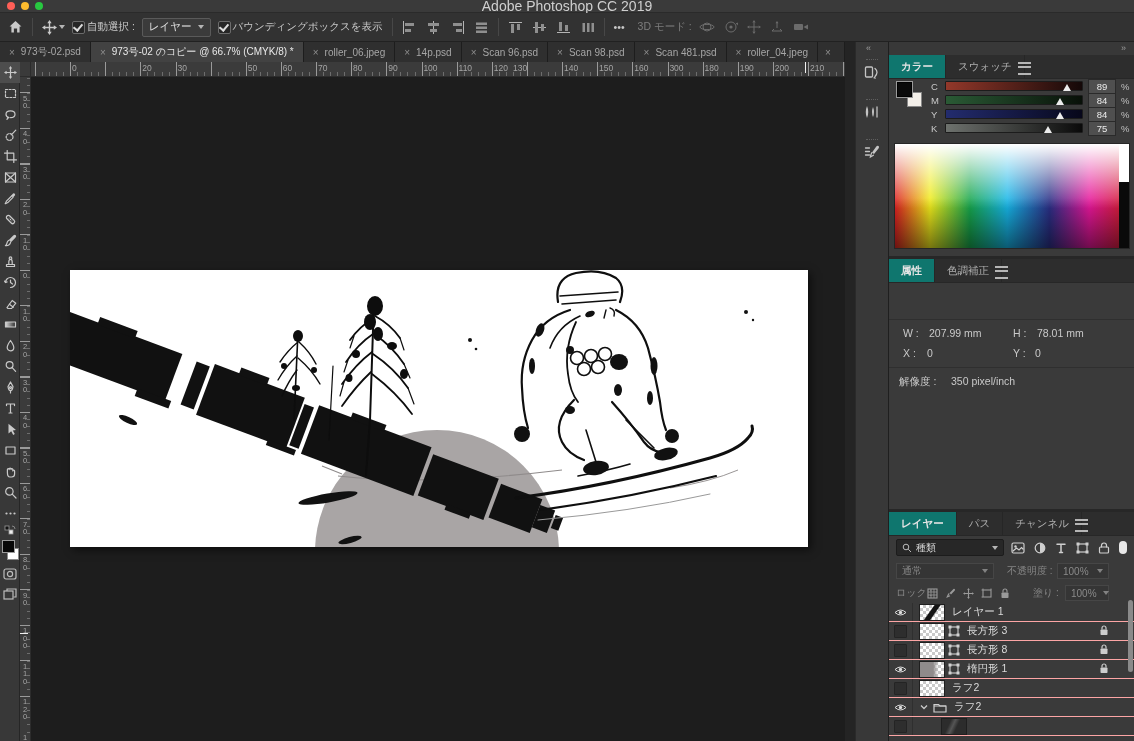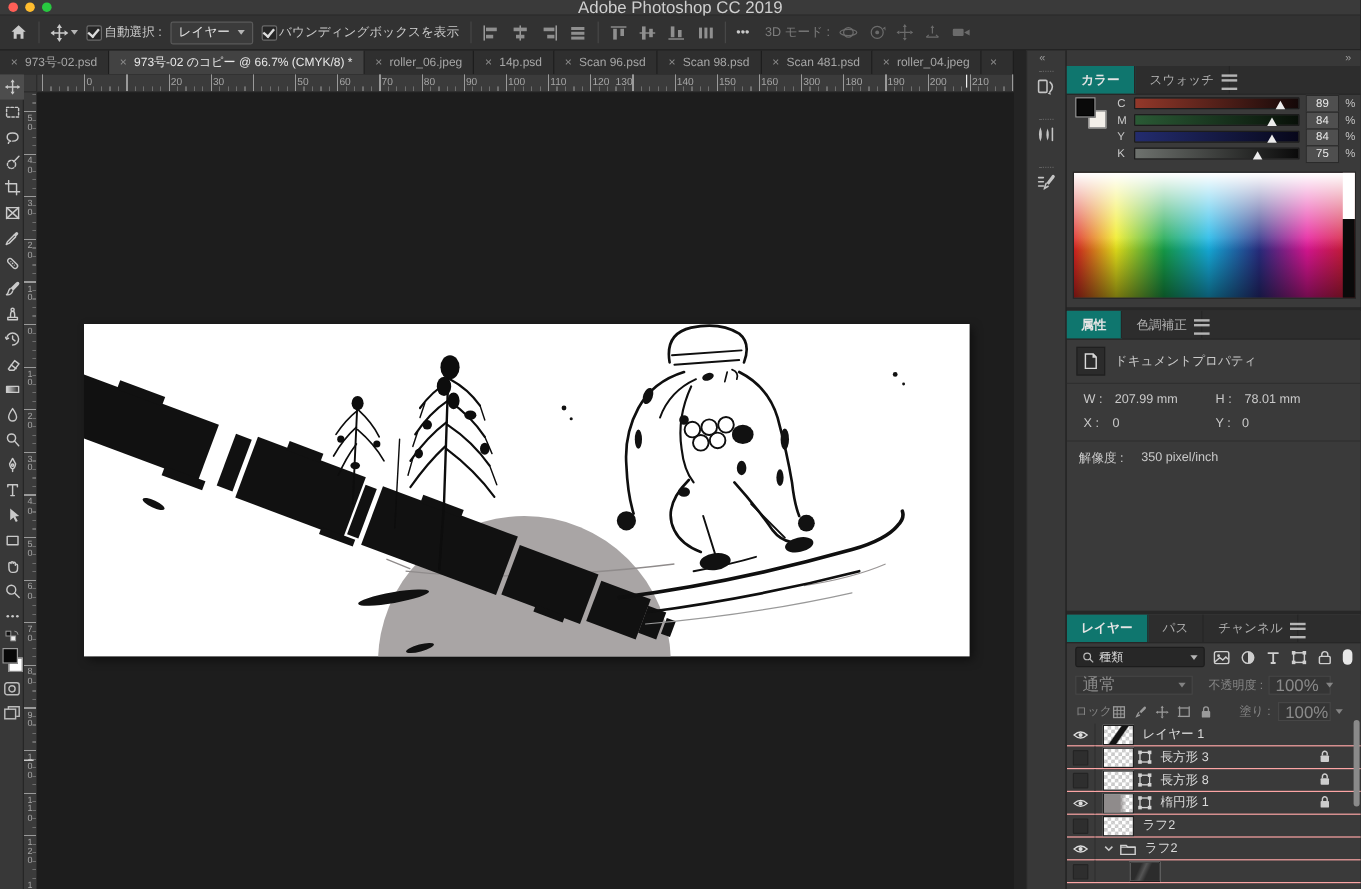--- a/index.html
+++ b/index.html
@@ -119,21 +119,21 @@
   .filterrow{position:absolute;left:0;top:25px;width:246px;height:24px;}
   .searchbox{position:absolute;left:7px;top:2px;width:108px;height:17px;background:#272727;border:1px solid #1c1c1c;border-radius:2px;
              display:flex;align-items:center;gap:4px;padding:0 5px;box-sizing:border-box;font-size:10px;color:#dcdcdc;}
   .searchbox .caret{margin-left:auto;}
   .ficons{position:absolute;left:122px;top:2px;display:flex;align-items:center;gap:9px;height:17px;}
   .ficons svg{stroke:#cfcfcf;fill:none;stroke-width:1.2;stroke-linecap:round;}
   .ficons svg .f{fill:#cfcfcf;stroke:none;}
   .pill{width:8px;height:13px;background:#e8e8e8;border-radius:4px;}
   .dimrow{position:absolute;left:0;width:246px;height:22px;color:#858585;font-size:10px;}
   .dsel{position:absolute;display:flex;align-items:center;background:#353535;border:1px solid #464646;height:16px;
-        padding:0 5px;box-sizing:border-box;color:#8a8a8a;font-size:14px;gap:6px;}
+        padding:0 5px;box-sizing:border-box;color:#8a8a8a;font-size:10px;gap:6px;}
   .dlabel{position:absolute;top:3px;}
   .lockicons{position:absolute;left:38px;top:2px;display:flex;gap:7px;align-items:center;height:16px;}
   .lockicons svg{stroke:#9a9a9a;fill:none;stroke-width:1.1;}
   .lockicons svg .f{fill:#9a9a9a;stroke:none;}
   .lrows{position:absolute;left:0;top:91px;width:246px;bottom:0;overflow:hidden;}
   .lrow{position:relative;height:18px;border-bottom:1px solid #fca5a5;display:flex;align-items:center;}
   .eyecell{width:23px;height:18px;border-right:1px solid #2f2f2f;display:flex;align-items:center;justify-content:center;flex:none;}
   .eyewell{width:11px;height:11px;background:#2e2e2e;border:1px solid #242424;border-radius:1px;}
   .checker{width:24px;height:15px;margin-left:6px;flex:none;border:1px solid #1f1f1f;position:relative;background-color:#fff;
     background-image:linear-gradient(45deg,#c9c9c9 25%,transparent 25%,transparent 75%,#c9c9c9 75%),
@@ -791,28 +791,20 @@
     </div>
 
     <div class="pdivider" style="top:214px;"></div>
 
     <div class="panel" style="top:217px;height:250px;">
       <div class="ptabs">
         <div class="ptab active">属性</div>
         <div class="ptab">色調補正</div>
         <span class="pmenu menuicon"></span>
       </div>
-      <div class="prow" style="top:30px;height:24px;">
-        <div class="docbtn">
-          <svg width="12" height="14" viewBox="0 0 12 14">
-              <path d="M1.5 1 H8 L10.5 3.5 V13 H1.5 Z M8 1 V3.5 H10.5" stroke="#d9d9d9" fill="none" stroke-width="1.2"></path>
-            </svg>
-        </div>
-        <span class="pv" style="left:40px;top:5px;">ドキュメントプロパティ</span>
-      </div>
       <div class="sepline" style="top:60px;"></div>
       <div class="prow" style="top:68px;">
         <span class="pv" style="left:14px;">W :</span>
         <span class="pv" style="left:40px;">207.99 mm</span>
         <span class="pv" style="left:124px;">H :</span>
         <span class="pv" style="left:148px;">78.01 mm</span>
       </div>
       <div class="prow" style="top:88px;">
         <span class="pv" style="left:14px;">X :</span>
         <span class="pv" style="left:38px;">0</span>

